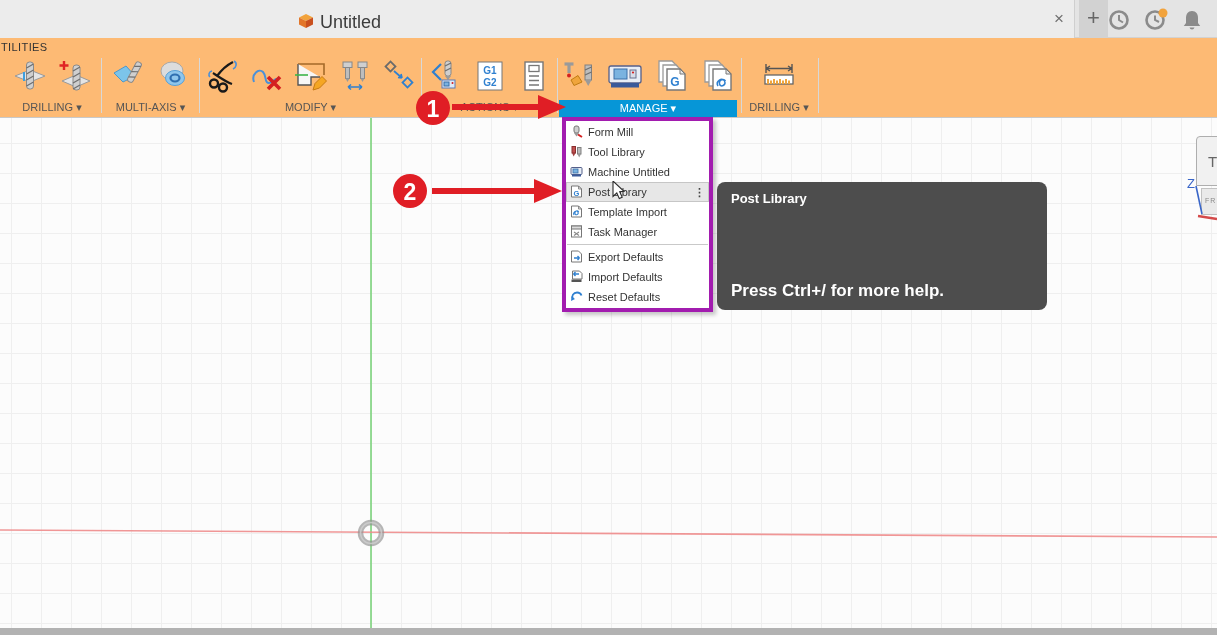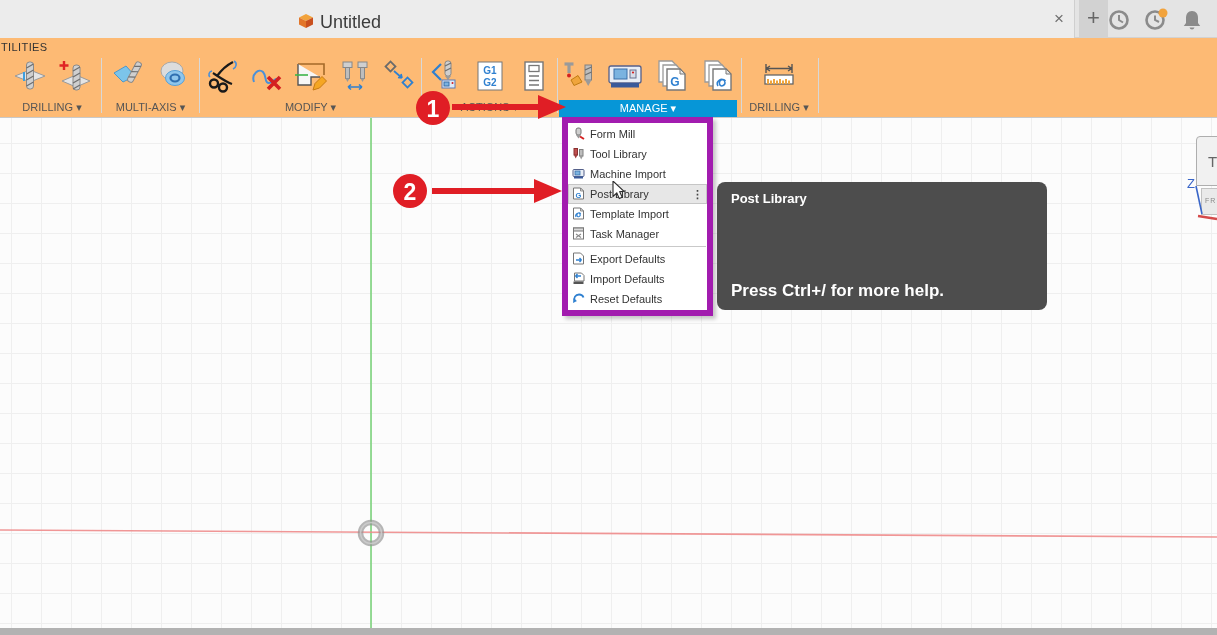--- a/index.html
+++ b/index.html
@@ -38,21 +38,21 @@
       linear-gradient(#efefef 1px, transparent 1px),
       linear-gradient(90deg,#efefef 1px, transparent 1px),
       linear-gradient(#e0e0e0 1px, transparent 1px),
       linear-gradient(90deg,#e0e0e0 1px, transparent 1px);
     background-size:30px 30px, 30px 30px, 150px 150px, 150px 150px;
     background-position:11px 25px, 11px 25px, 71px 115px, 71px 115px; }
   .axes { position:absolute; left:0; top:0; }
   .bottombar { position:absolute; left:0; top:628px; width:1217px; height:7px; background:#b2b2b2; }
 
   
-  .menu { position:absolute; left:562px; top:117px; width:151px; background:#fff; border:6px solid #a21caf; box-shadow:3px 3px 4px rgba(0,0,0,.22); z-index:5; padding:1px 0; }
+  .menu { position:absolute; left:562px; top:117px; width:151px; background:#fff; border:4px solid #a21caf; box-shadow:3px 3px 4px rgba(0,0,0,.22); z-index:5; padding:1px 0; }
   .menu-item { height:20px; display:flex; align-items:center; gap:5px; padding:0 4px; font-size:11px; color:#333; cursor:pointer; }
   .menu-item.hl { background:#e7e7e7; box-shadow:inset 0 0 0 1px #c6c6c6; }
   .menu-more { margin-left:auto; color:#444; font-weight:bold; font-size:11px; letter-spacing:0; }
   .menu-sep { border-top:1px solid #c9c9c9; margin:2px 1px; }
   .menu-cursor { position:absolute; left:612px; top:181px; z-index:9; }
 
   
   .tooltip { position:absolute; left:717px; top:182px; width:330px; height:128px; background:#4d4d4d; border-radius:8px; color:#fff; padding:9px 14px; z-index:6; }
   .tt-title { font-weight:bold; font-size:13px; margin-bottom:7px; }
   .tt-body { font-weight:600; font-size:12.5px; line-height:1.22; }
@@ -337,21 +337,21 @@
             <polygon points="7.5,9 11,9 9.2,12.5" fill="#9a9a9a"></polygon>
           </svg></span>
       <span>Tool Library</span>
     </div>
     <div class="menu-item">
       <span><svg width="13" height="13">
             <rect x="1" y="2.5" width="11" height="7" rx="1" fill="#e8eef6" stroke="#55608a"></rect>
             <rect x="3" y="4" width="5" height="4" fill="#7ab3e0" stroke="#3a6ea8" stroke-width=".8"></rect>
             <rect x="2" y="9.5" width="9" height="2" fill="#3a5a9a"></rect>
           </svg></span>
-      <span>Machine Import</span>
+      <span>Machine Untitled</span>
     </div>
     <div class="menu-item hl">
       <span><svg width="13" height="13">
             <path d="M1.5 1h7l3 3v8h-10z" fill="#fff" stroke="#777"></path>
             <polygon points="8.5,1 8.5,4 11.5,4" fill="#e8e8e8" stroke="#777" stroke-width=".8"></polygon>
             <text x="6.5" y="10.5" font-size="7.5" font-weight="bold" fill="#2f80d0" text-anchor="middle" font-family="Liberation Sans, sans-serif">G</text>
           </svg></span>
       <span>Post Library</span>
       <span class="menu-more">⋮</span>
     </div>

